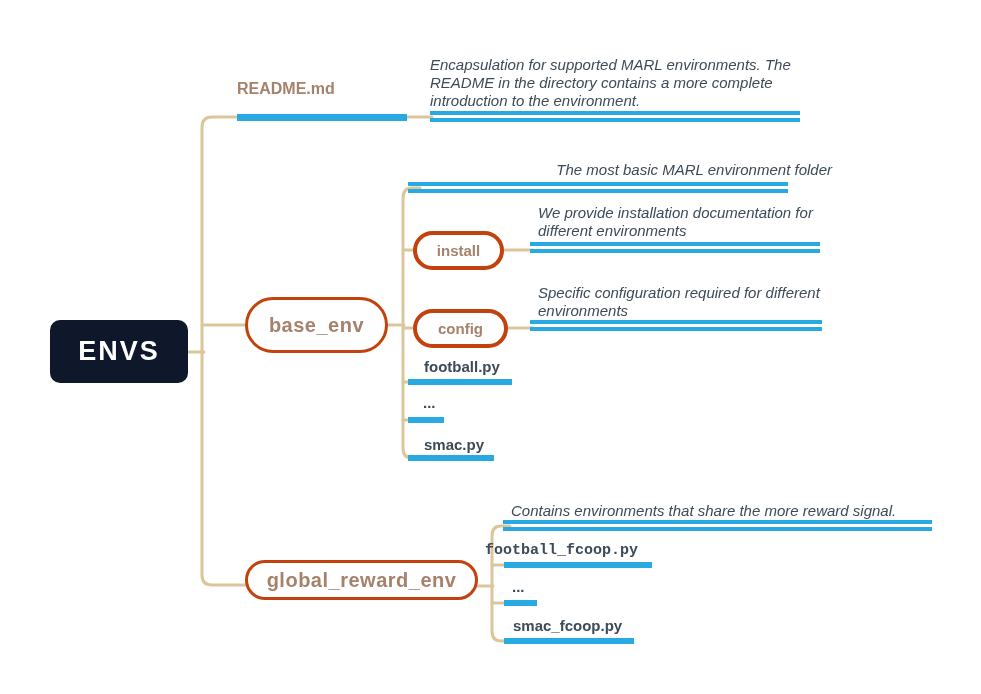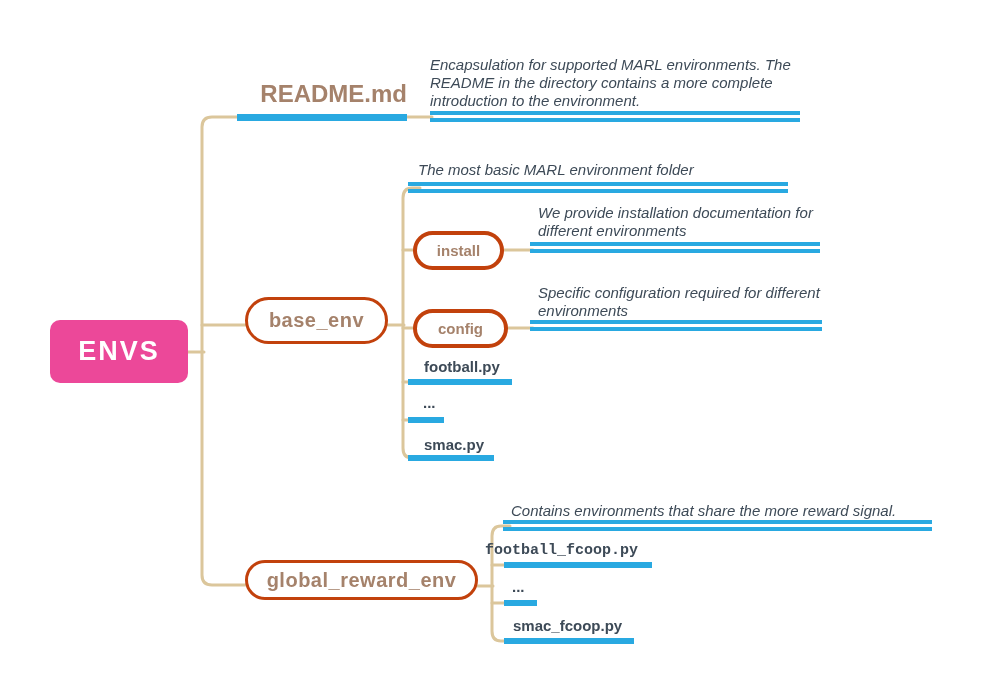--- a/index.html
+++ b/index.html
@@ -3,32 +3,32 @@
 <meta charset="utf-8">
 <style>
   html,body{margin:0;padding:0;background:#ffffff;}
   #canvas{
     position:relative;width:981px;height:694px;background:#ffffff;overflow:hidden;
     font-family:"Liberation Sans", sans-serif;
   }
   svg.connectors{position:absolute;left:0;top:0;width:981px;height:694px;}
   .node-root{
     position:absolute;left:50px;top:320px;width:138px;height:63px;
-    background:#ec4899;border-radius:10px;display:flex;align-items:center;justify-content:center;
+    background:#0f172a;border-radius:10px;display:flex;align-items:center;justify-content:center;
     color:#ffffff;font-weight:bold;font-size:27px;letter-spacing:2px;
   }
   .pill{
     position:absolute;background:#ffffff;border:3px solid #c2410c;border-radius:30px;
     display:flex;align-items:center;justify-content:center;
     color:#A5826B;font-weight:bold;box-sizing:border-box;
   }
   .pill.small{border-width:4px;border-radius:20px;font-size:15px;}
   .pill.big{font-size:20px;letter-spacing:0.5px;}
   .folder-label{
-    position:absolute;color:#A5826B;font-weight:bold;font-size:24px;text-align:right;
+    position:absolute;color:#A5826B;font-weight:bold;font-size:16px;text-align:left;
   }
   .file-label{
     position:absolute;color:#3D4A57;font-weight:bold;font-size:15px;white-space:nowrap;
   }
   .desc{
     position:absolute;color:#3D4A57;font-weight:normal;font-style:italic;font-size:15px;line-height:18px;
   }
   .sline{position:absolute;height:6px;background:#29A9E1;}
   .dline{position:absolute;height:11px;box-sizing:border-box;
     border-top:4px solid #29A9E1;border-bottom:4px solid #29A9E1;}
@@ -56,22 +56,22 @@
     <path d="M492,603 H506"></path>
   </svg>
 
   <div class="node-root">ENVS</div>
 
   <div class="folder-label" style="left:237px;top:80px;width:170px;">README.md</div>
   <div class="sline" style="left:237px;top:114px;width:170px;height:7px;"></div>
   <div class="desc" style="left:430px;top:56px;width:385px;">Encapsulation for supported MARL environments. The README in the directory contains a more complete introduction to the environment.</div>
   <div class="dline" style="left:430px;top:111px;width:370px;"></div>
 
-  <div class="pill big" style="left:245px;top:297px;width:143px;height:47px;">base_env</div>
-  <div class="desc" style="left:418px;top:161px;width:400px;">The most basic MARL environment folder</div>
+  <div class="pill big" style="left:245px;top:297px;width:143px;height:56px;">base_env</div>
+  <div class="desc" style="left:432px;top:161px;width:400px;text-align:right;">The most basic MARL environment folder</div>
   <div class="dline" style="left:408px;top:182px;width:380px;"></div>
 
   <div class="pill small" style="left:413px;top:231px;width:91px;height:39px;">install</div>
   <div class="desc" style="left:538px;top:204px;width:310px;">We provide installation documentation for different environments</div>
   <div class="dline" style="left:530px;top:242px;width:290px;"></div>
 
   <div class="pill small" style="left:413px;top:309px;width:95px;height:39px;text-align:right;">config</div>
   <div class="desc" style="left:538px;top:284px;width:320px;">Specific configuration required for different environments</div>
   <div class="dline" style="left:530px;top:320px;width:292px;"></div>
 

